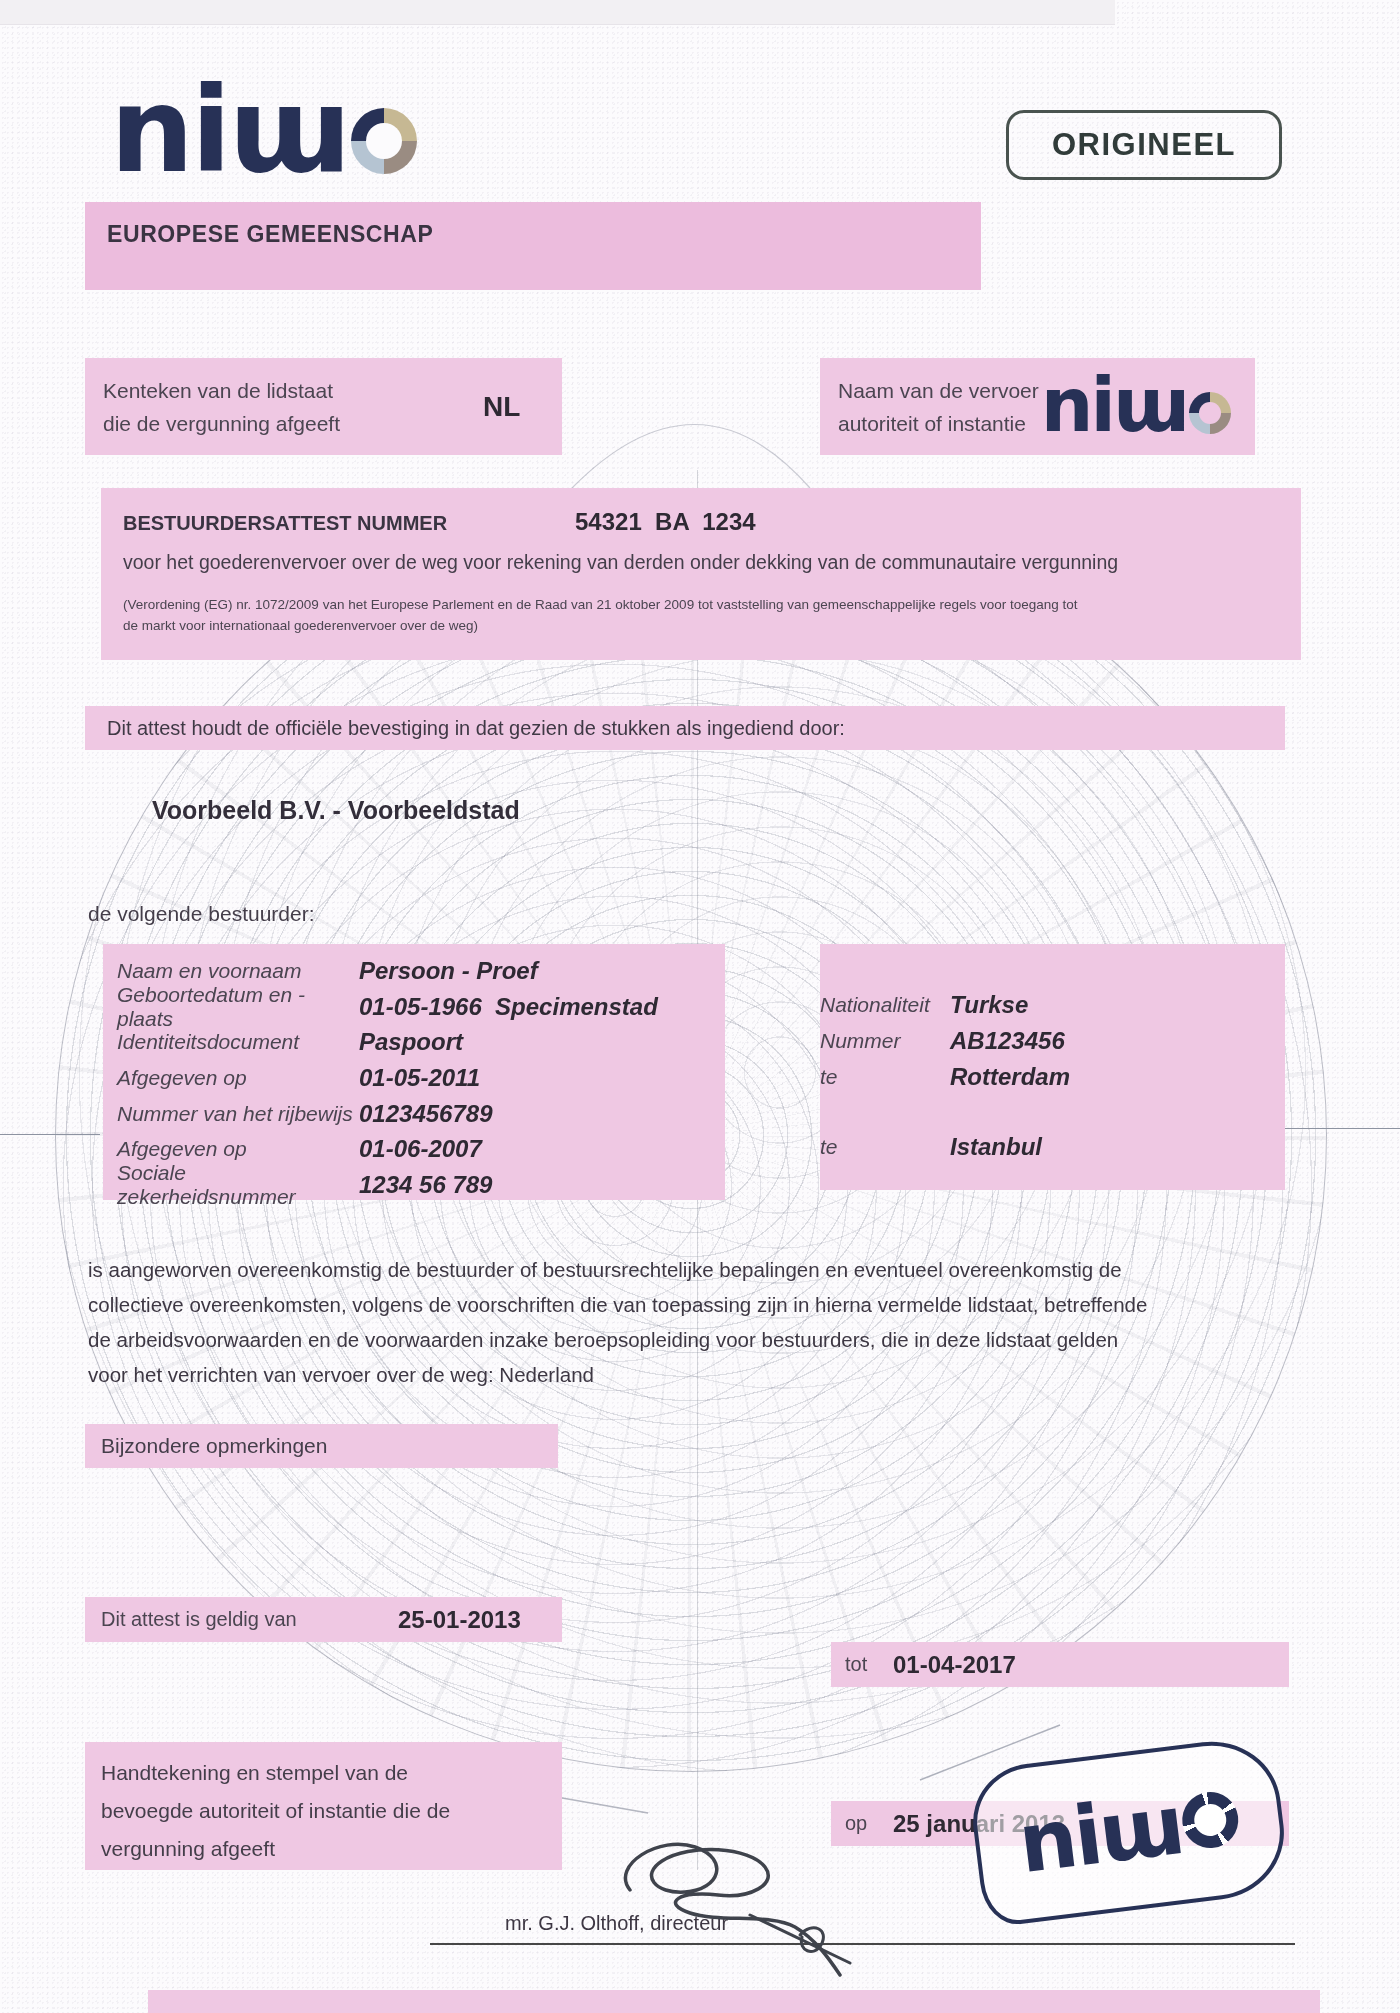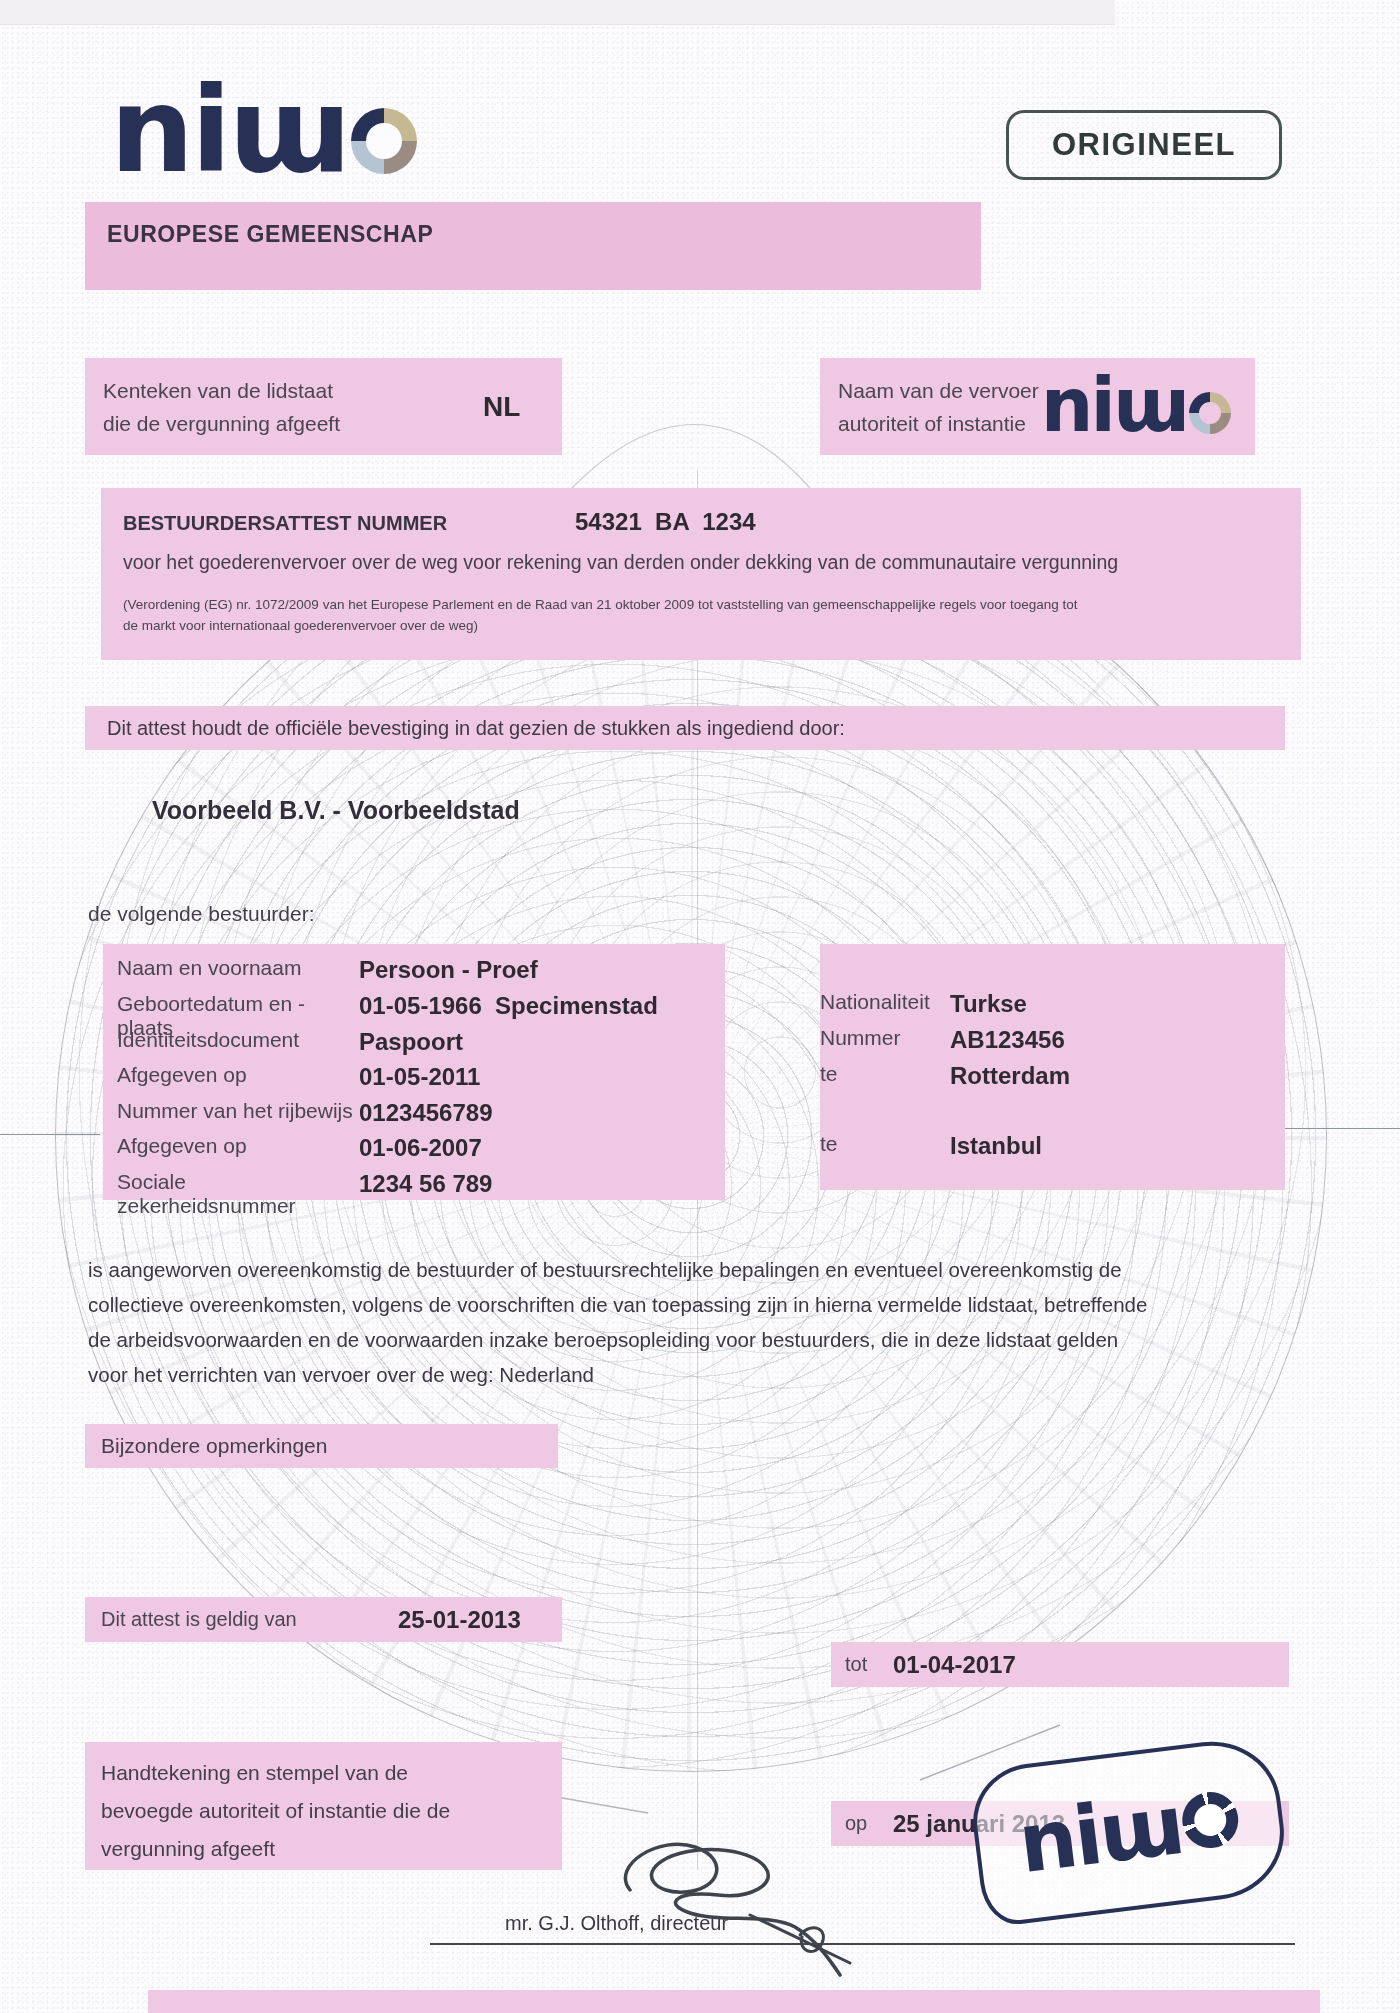--- a/index.html
+++ b/index.html
@@ -75,21 +75,21 @@
   .attest .num{position:absolute;left:474px;top:20px;font-size:24px;}
   .attest .subtitle{padding:16px 0 0 22px;font-size:19.5px;color:#443e4a;}
   .attest .fine{padding:20px 0 0 22px;font-size:13.5px;line-height:21px;color:#4b4551;}
   
   .dit-bar{left:85px;top:706px;width:1200px;height:44px;display:flex;align-items:center;}
   .dit-bar span{padding-left:22px;font-size:20px;color:#3f3945;}
   .company{left:120px;top:796px;font-size:25px;font-weight:bold;color:#332e3a;margin-left:32px;}
   .driver-intro{left:88px;top:902px;font-size:21px;color:#443e4a;}
   
   .dtable{display:flex;flex-direction:column;row-gap:6px;}
-  .trow{display:flex;align-items:flex-start;height:30px;}
+  .trow{display:flex;align-items:center;height:30px;font-style:italic;}
   .ltable{left:103px;top:944px;width:622px;height:256px;padding-top:12px;box-sizing:border-box;}
   .ltable .trow{padding-left:14px;}
   .ltable .lbl{width:242px;flex:none;}
   .rtable{left:820px;top:944px;width:465px;height:246px;padding-top:46px;box-sizing:border-box;}
   .rtable .trow{}
   .rtable .lbl{width:130px;flex:none;}
   .spacer28{height:28px;flex:none;}
   
   .legal{left:88px;top:1252px;width:1215px;font-size:20.5px;line-height:35px;color:#3d3743;}
   

